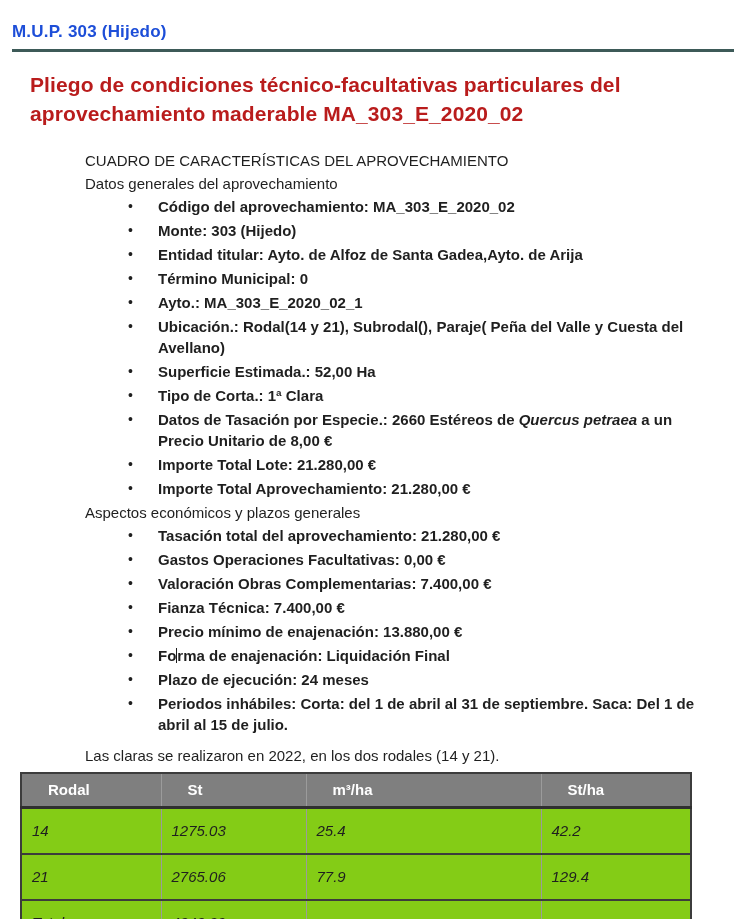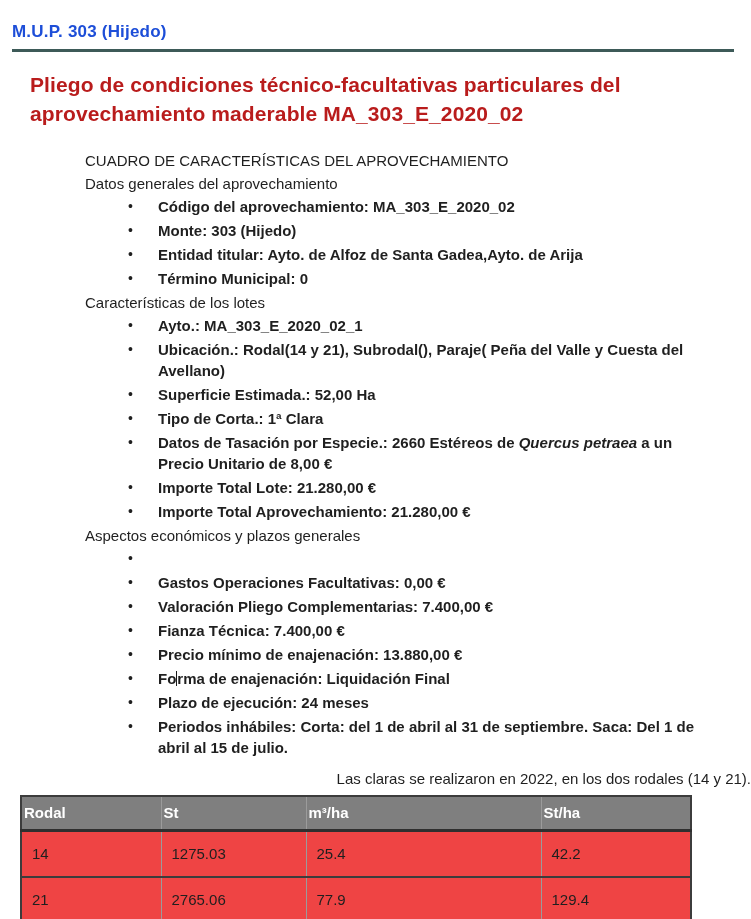--- a/index.html
+++ b/index.html
@@ -29,39 +29,39 @@
   .caps-heading, .group-title { line-height: 21px; margin: 0 0 2px 0; }
   ul.items { list-style: none; margin: 0; padding: 0 0 0 43px; }
   li.item { display: flex; margin: 0 0 3px 0; }
   .bullet { width: 30px; flex: none; font-size: 14px; line-height: 21px; color: #1f1f1f; }
   .li-text { max-width: 562px; line-height: 21px; font-weight: bold; }
   .italic { font-style: italic; }
   .caret {
     display: inline-block; width: 1px; height: 15px;
     background: #1a1a1a; vertical-align: -2px;
   }
-  .note { margin: 10px 0 0 61px; font-size: 15px; line-height: 21px; text-align: right; }
+  .note { margin: 10px 0 0 85px; font-size: 15px; line-height: 21px; }
   .table-wrap { margin: 6px 0 0 20px; }
   table.rodales {
     border-collapse: collapse; table-layout: fixed; width: 670px;
     font-size: 15px; border: 2px solid #3c3c3c;
   }
   table.rodales col.c1 { width: 140px; }
   table.rodales col.c2 { width: 145px; }
   table.rodales col.c3 { width: 235px; }
   table.rodales col.c4 { width: 150px; }
   table.rodales th {
     background: #7f7f7f; color: #ffffff; text-align: left; font-weight: bold;
-    padding: 6px 2px; border-left: 1px solid #9b9b9b; line-height: 20px;
+    padding: 6px 26px; border-left: 1px solid #9b9b9b; line-height: 20px;
     border-bottom: 3px solid #2f2f2f;
   }
   table.rodales th:first-child { border-left: none; }
   table.rodales td {
-    padding: 12px 10px; line-height: 20px; background: #ef4444;
-    border-left: 1px solid #9b9b9b; border-top: 2px solid #3c3c3c;
+    padding: 12px 10px; line-height: 20px; background: #84cc16;
+    border-left: 1px solid #9b9b9b; border-top: 2px solid #3c3c3c; font-style: italic;
   }
   table.rodales tr:first-child td { border-top: none; }
   table.rodales td:first-child { border-left: none; }
 </style>
 </head>
 <body>
 
 <div>
 
   <div class="top-header">
@@ -88,21 +88,20 @@
       <li class="item">
         <span class="bullet">•</span>
         <span class="li-text">Entidad titular: Ayto. de Alfoz de Santa Gadea,Ayto. de Arija</span>
       </li>
       <li class="item">
         <span class="bullet">•</span>
         <span class="li-text">Término Municipal: 0</span>
       </li>
     </ul>
 
-    <div class="group-title">Características de los lotes</div>
     <ul class="items">
       <li class="item">
         <span class="bullet">•</span>
         <span class="li-text">Ayto.: MA_303_E_2020_02_1</span>
       </li>
       <li class="item">
         <span class="bullet">•</span>
         <span class="li-text">Ubicación.: Rodal(14 y 21), Subrodal(), Paraje( Peña del Valle y Cuesta del Avellano)</span>
       </li>
       <li class="item">
@@ -124,28 +123,29 @@
       <li class="item">
         <span class="bullet">•</span>
         <span class="li-text">Importe Total Aprovechamiento: 21.280,00 €</span>
       </li>
     </ul>
 
     <div class="group-title">Aspectos económicos y plazos generales</div>
     <ul class="items">
       <li class="item">
         <span class="bullet">•</span>
+        <span class="li-text">Tasación total del aprovechamiento: 21.280,00 €</span>
       </li>
       <li class="item">
         <span class="bullet">•</span>
         <span class="li-text">Gastos Operaciones Facultativas: 0,00 €</span>
       </li>
       <li class="item">
         <span class="bullet">•</span>
-        <span class="li-text">Valoración Pliego Complementarias: 7.400,00 €</span>
+        <span class="li-text">Valoración Obras Complementarias: 7.400,00 €</span>
       </li>
       <li class="item">
         <span class="bullet">•</span>
         <span class="li-text">Fianza Técnica: 7.400,00 €</span>
       </li>
       <li class="item">
         <span class="bullet">•</span>
         <span class="li-text">Precio mínimo de enajenación: 13.880,00 €</span>
       </li>
       <li class="item">

